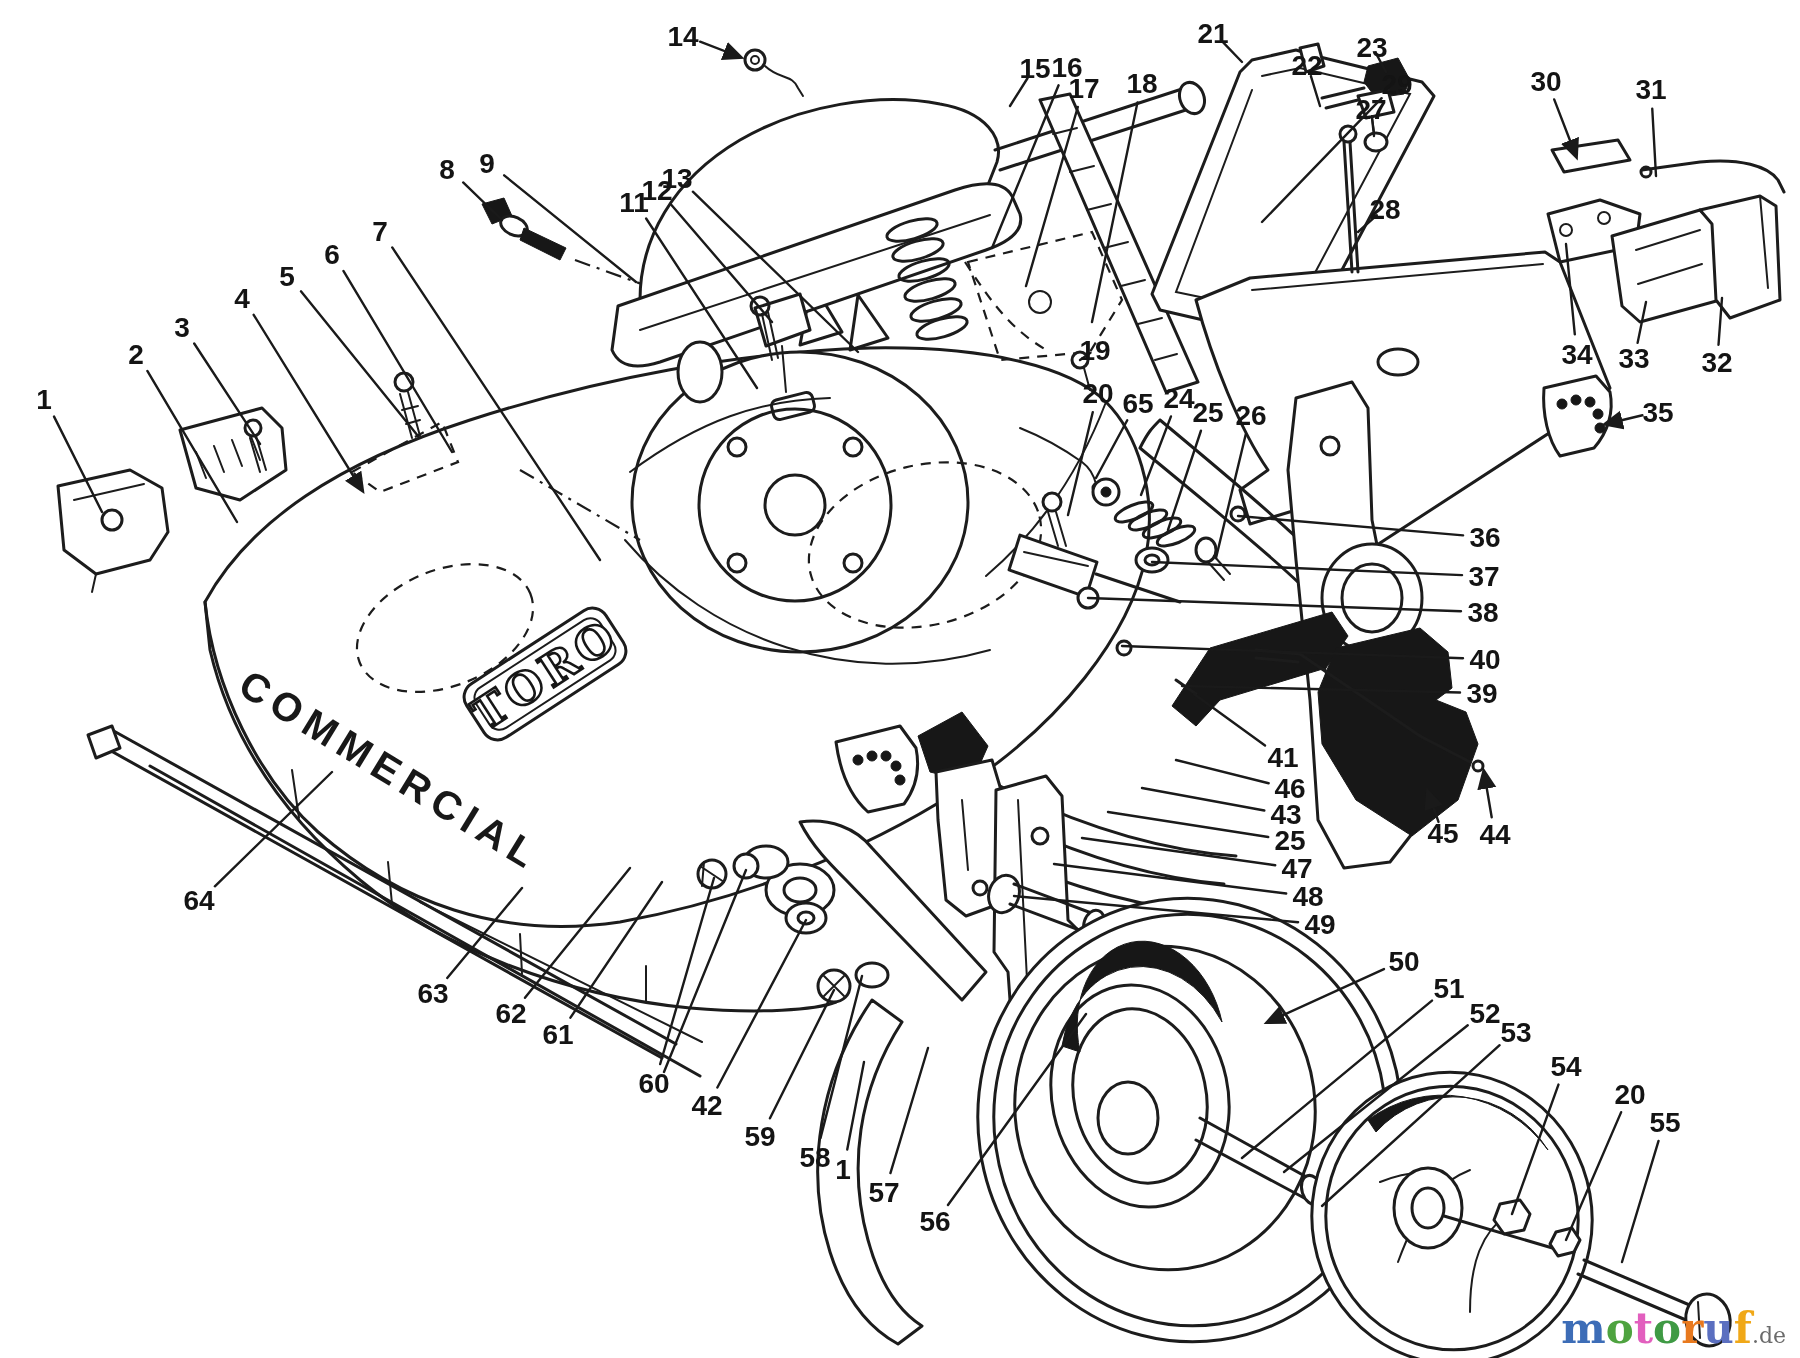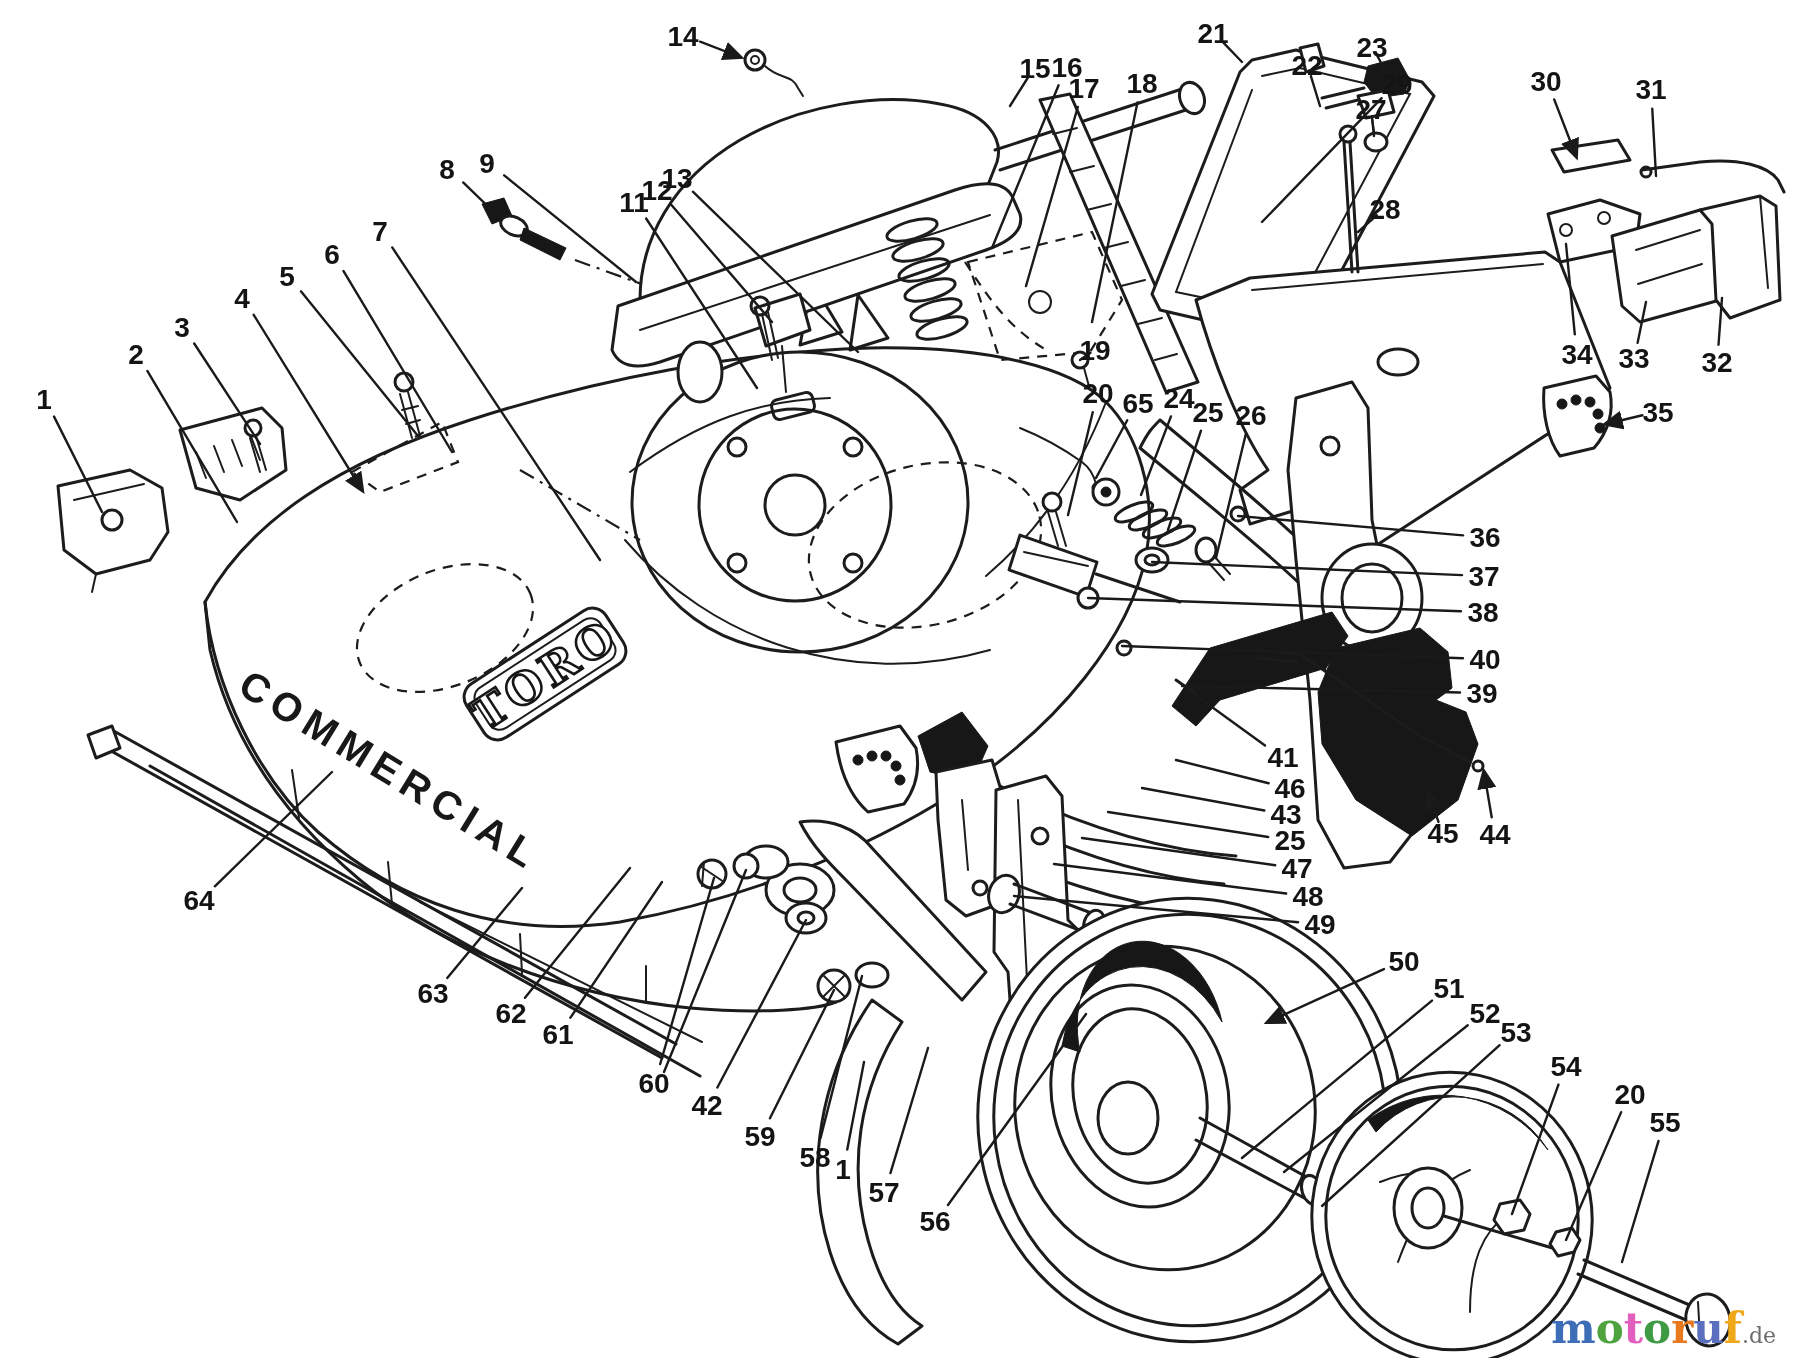--- a/index.html
+++ b/index.html
@@ -11,21 +11,21 @@
   .thin{fill:none;stroke:#1c1c1c;stroke-width:2;stroke-linecap:round;}
   .dash{fill:none;stroke:#1c1c1c;stroke-width:2.2;stroke-dasharray:10 8;}
   .dashdot{fill:none;stroke:#1c1c1c;stroke-width:2.2;stroke-dasharray:16 7 3 7;}
   .blk{fill:#171717;stroke:#171717;stroke-linejoin:round;}
   .leader{fill:none;stroke:#1a1a1a;stroke-width:2.4;stroke-linecap:round;}
   .plabel{font-family:"Liberation Sans",sans-serif;font-weight:700;font-size:28px;fill:#141414;}
   .toroText{font-family:"DejaVu Serif",serif;font-weight:700;font-size:44px;fill:#ffffff;
             stroke:#161616;stroke-width:2.6;letter-spacing:4px;}
   .commText{font-family:"Liberation Sans",sans-serif;font-weight:900;font-size:40px;fill:#181818;
             letter-spacing:7px;}
-  .wm{position:absolute;right:24px;bottom:8px;font-family:"DejaVu Serif",serif;
+  .wm{position:absolute;right:14px;bottom:8px;font-family:"DejaVu Serif",serif;
       font-size:42px;font-weight:700;line-height:1;user-select:none;}
   .wm .suf{font-size:22px;font-weight:400;}
 </style>
 </head>
 <body>
 
 <div class="stage">
 <svg id="art" width="1800" height="1358" viewBox="0 0 1800 1358">
   <defs>
     <marker id="arr" markerWidth="10" markerHeight="10" refX="7" refY="4" orient="auto">

